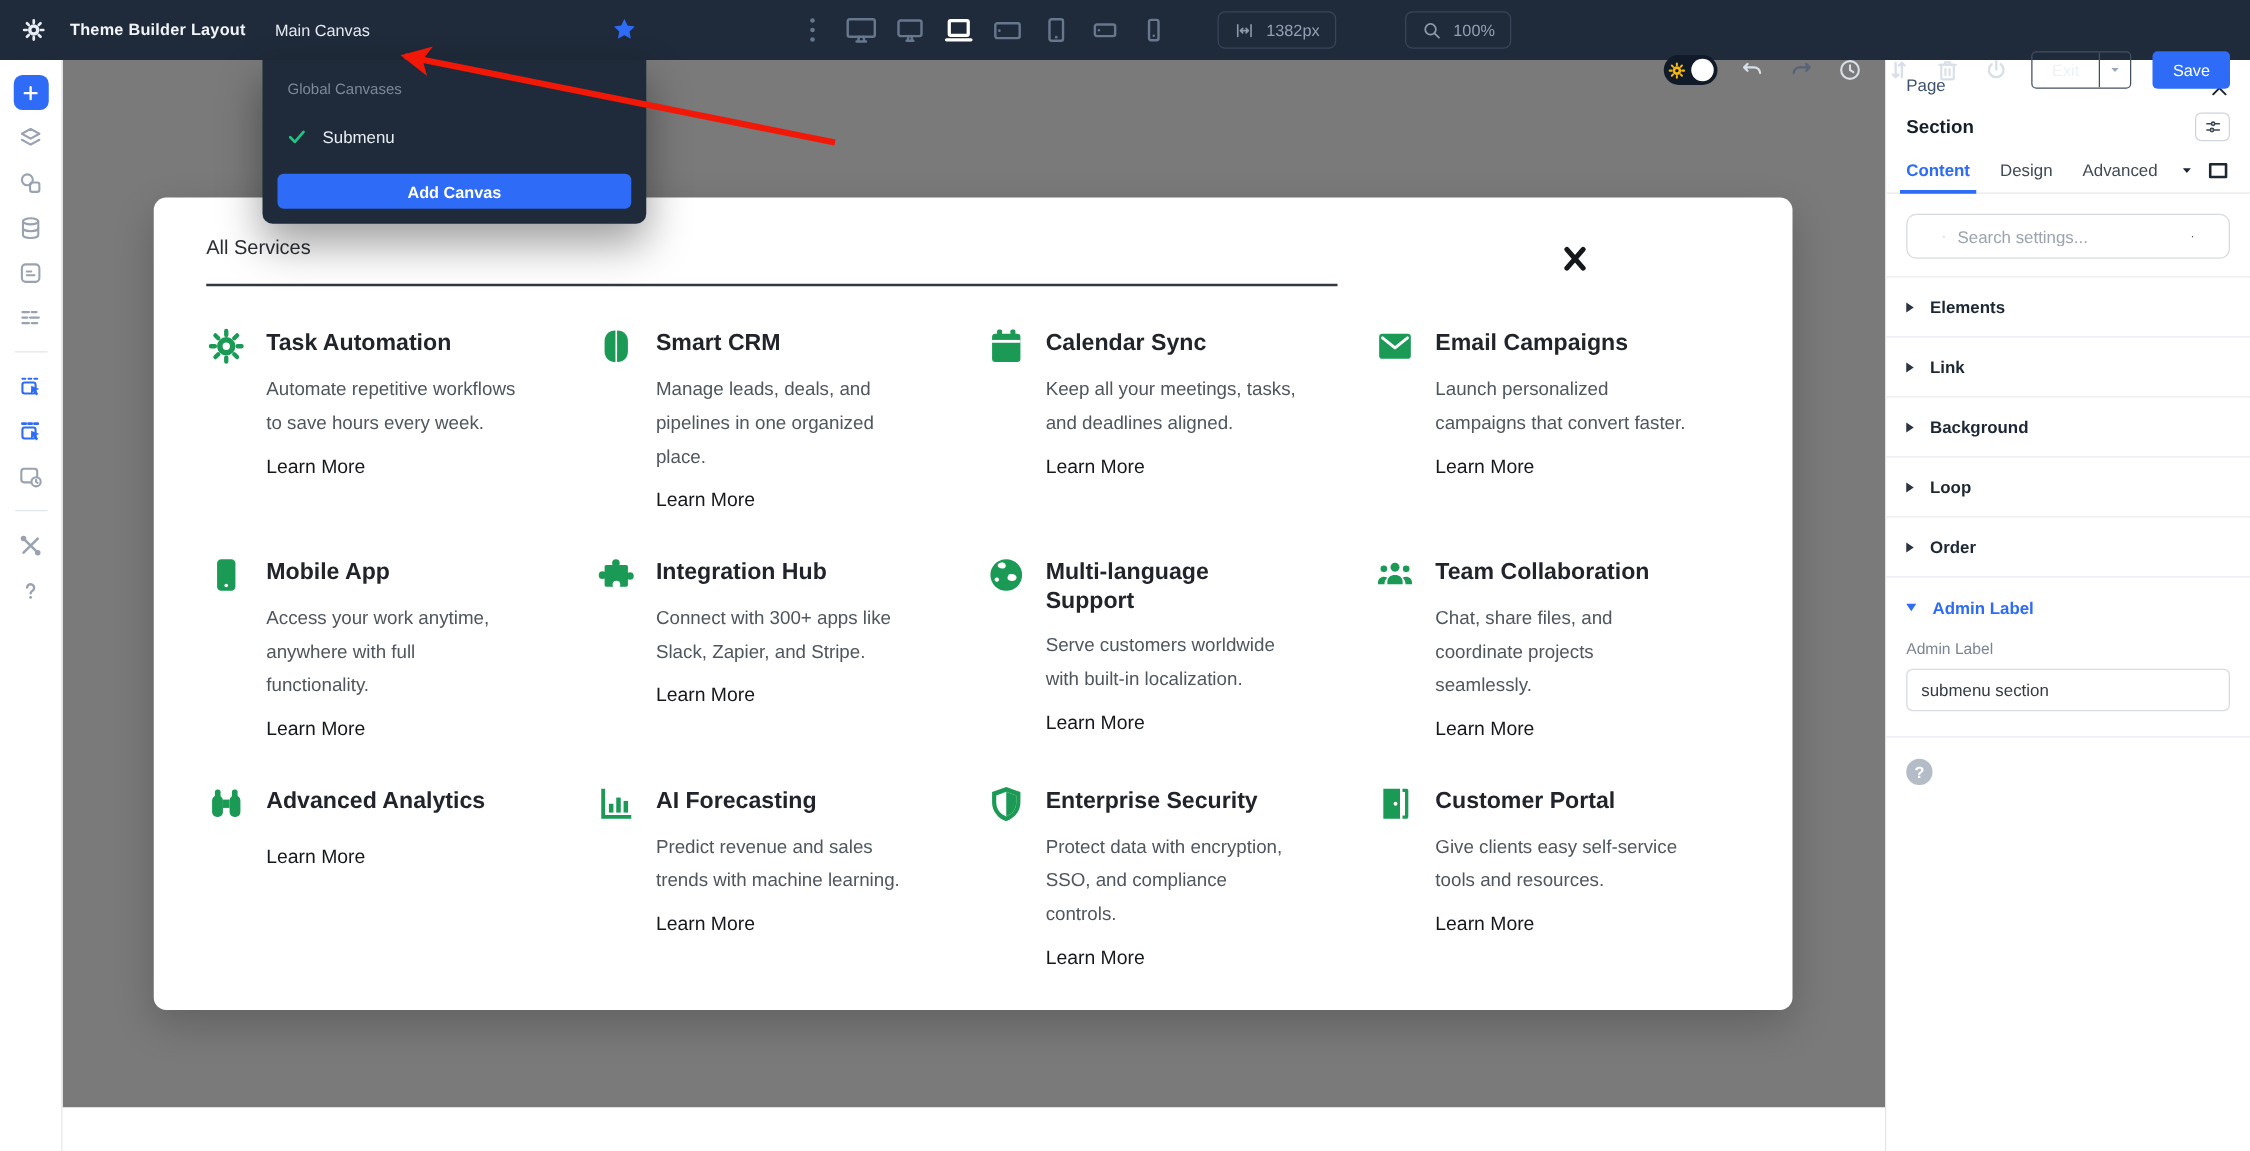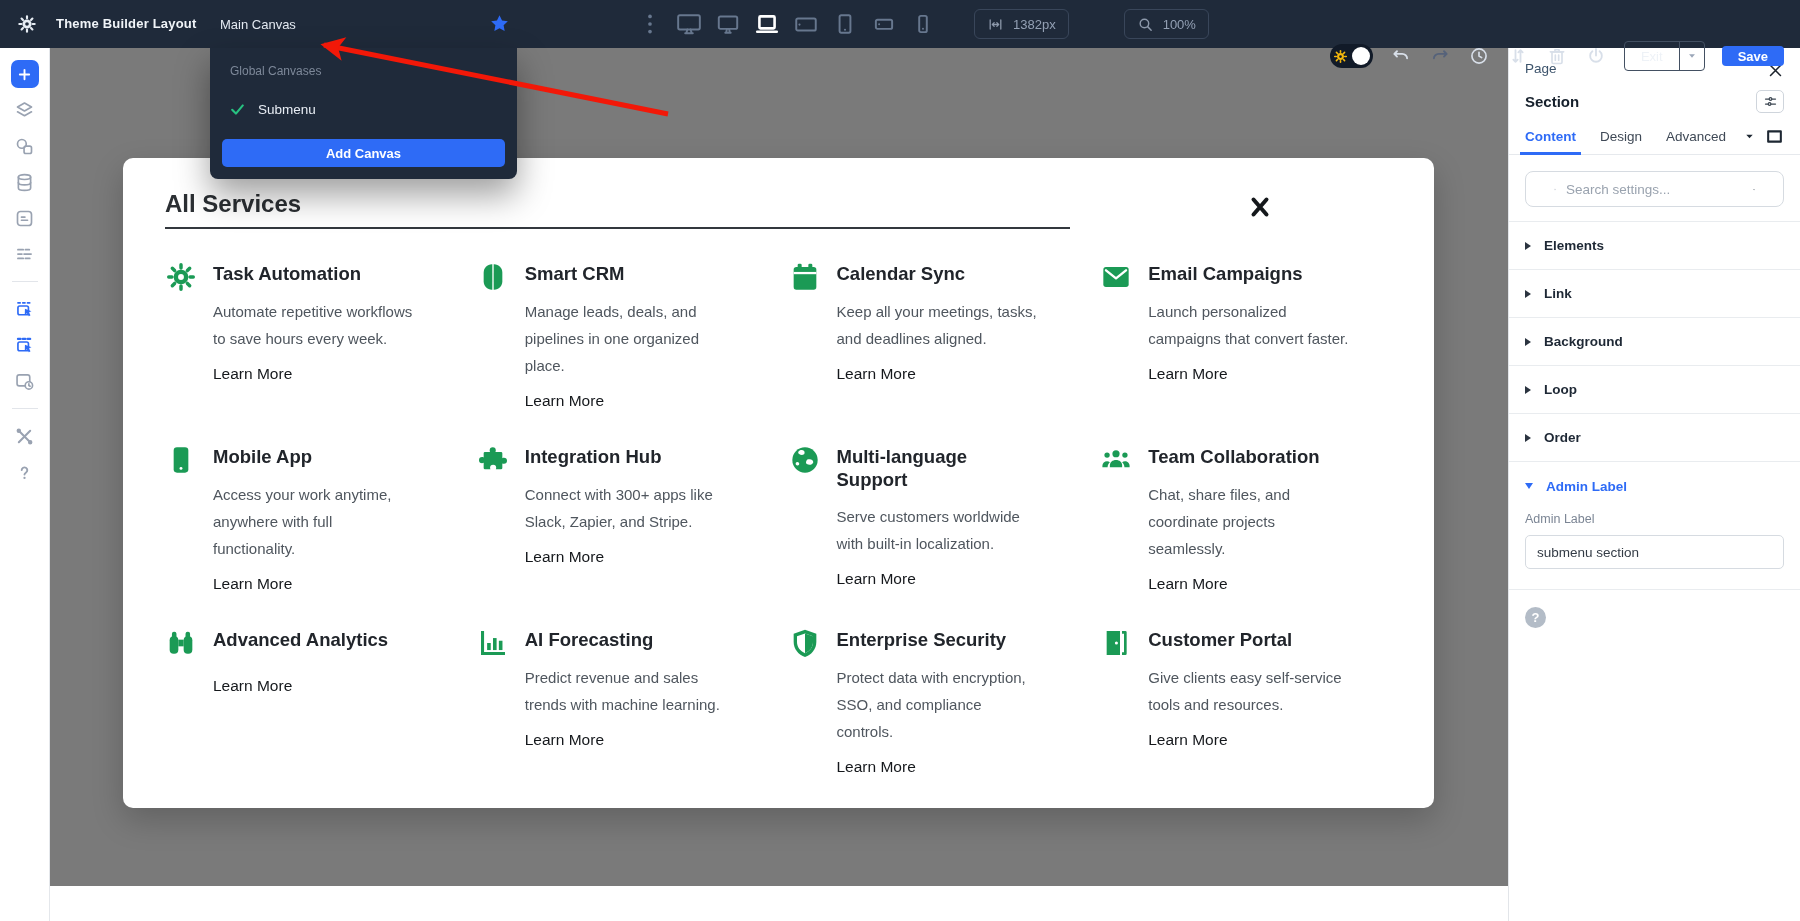--- a/index.html
+++ b/index.html
@@ -33,21 +33,21 @@
   .tb-right{position:absolute;right:16px;top:0;height:48px;display:flex;align-items:center;gap:17px;margin-top:32px;}
   .tb-toggle{width:43px;height:24px;border-radius:12px;background:#111a28;display:flex;align-items:center;justify-content:space-between;padding:0 3px;cursor:pointer;}
   .tb-toggle .gear{width:15px;height:15px;color:#f5b80c;}
   .tb-toggle .knob{width:18px;height:18px;border-radius:50%;background:#fff;}
   .act-btn{width:22px;height:22px;background:none;border:none;padding:0;color:#d8dfe9;cursor:pointer;}
   .act-btn.disabled{color:#55627a;cursor:default;}
   .exit-split{display:flex;align-items:stretch;height:30px;border:1px solid #435062;border-radius:4px;overflow:hidden;}
   .exit-main{display:flex;align-items:center;padding:0 16px;font-size:13px;color:#eef2f7;cursor:pointer;border-right:1px solid #435062;}
   .exit-caret{display:flex;align-items:center;justify-content:center;width:24px;color:#9aa6b8;cursor:pointer;}
   .exit-caret .ic{width:10px;height:10px;}
-  .save-btn{height:20px;padding:0 16px;background:var(--accent);border:none;border-radius:4px;color:#fff;font-size:13px;font-weight:700;cursor:pointer;}
+  .save-btn{height:30px;padding:0 16px;background:var(--accent);border:none;border-radius:4px;color:#fff;font-size:13px;font-weight:400;cursor:pointer;}
 
   
   .canvas-dd{position:absolute;left:210px;top:48px;width:307px;background:var(--bar);border-radius:0 0 8px 8px;
     box-shadow:0 16px 34px rgba(0,0,0,.38);padding:16px 12px 12px;z-index:60;}
   .dd-group{color:#7d8899;font-size:12px;padding:0 8px;}
   .dd-item{display:flex;align-items:center;gap:13px;height:30px;margin-top:16px;padding:0 8px;color:#e8edf4;font-size:13.5px;border-radius:4px;cursor:pointer;}
   .dd-item .ic{width:15px;height:15px;color:var(--check);}
   .dd-add{margin-top:15px;height:28px;background:var(--accent);border:none;border-radius:5px;color:#fff;font-size:13px;font-weight:600;width:100%;cursor:pointer;}
 
   
@@ -59,21 +59,21 @@
   .sb-item.active{background:var(--accent);color:#fff;}
   .sb-item.active svg{width:15px;height:15px;}
   .sb-item.blue{color:var(--accent);}
   .sb-item.is-divider{height:1px;width:26px;background:#e2e5ea;border-radius:0;cursor:default;pointer-events:none;margin:5px 0;}
 
   
   .canvas-gray{position:absolute;left:50px;top:48px;width:1458px;height:838px;background:var(--canvas);}
   .canvas-strip{position:absolute;left:50px;top:886px;width:1458px;height:35px;background:#fff;}
   .menu-card{position:absolute;left:123px;top:158px;width:1311px;height:650px;background:#fff;border-radius:10px;
     box-shadow:0 12px 32px rgba(0,0,0,.20);}
-  .card-title{position:absolute;left:42px;top:32px;font-size:24px;color:#2b2f33;font-weight:700;}
+  .card-title{position:absolute;left:42px;top:32px;font-size:16px;color:#2b2f33;font-weight:400;}
   .card-rule{position:absolute;left:42px;top:69px;width:905px;height:2px;background:#33383e;}
   .card-close{position:absolute;left:1122px;top:34px;width:30px;height:30px;background:none;border:none;padding:3px;color:#15181b;cursor:pointer;}
   .svc-grid{position:absolute;left:42px;top:100px;right:38px;display:grid;grid-template-columns:repeat(4,1fr);grid-auto-rows:183px;column-gap:16px;}
   .svc-item{display:flex;gap:16px;}
   .svc-icon{width:32px;height:32px;flex:0 0 32px;color:var(--green);margin-top:3px;}
   .svc-title{font-size:18.5px;font-weight:700;color:#21252b;line-height:1.22;margin:5px 0 12px;white-space:pre-line;}
   .svc-desc{font-size:15px;color:#4f565e;line-height:1.8;white-space:pre-line;}
   .svc-link{font-size:15.5px;color:#15181c;margin-top:13px;display:inline-block;cursor:pointer;text-decoration:none;}
 
   

